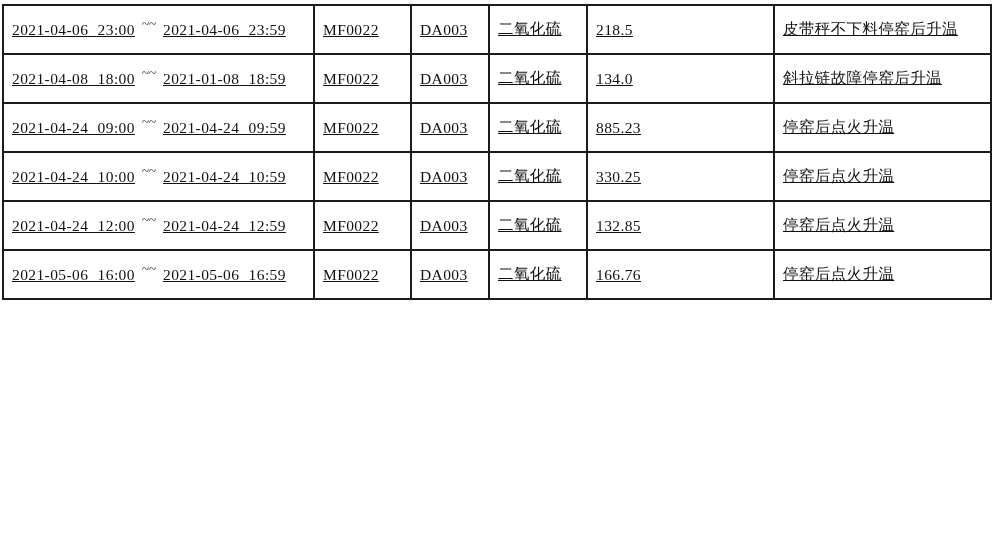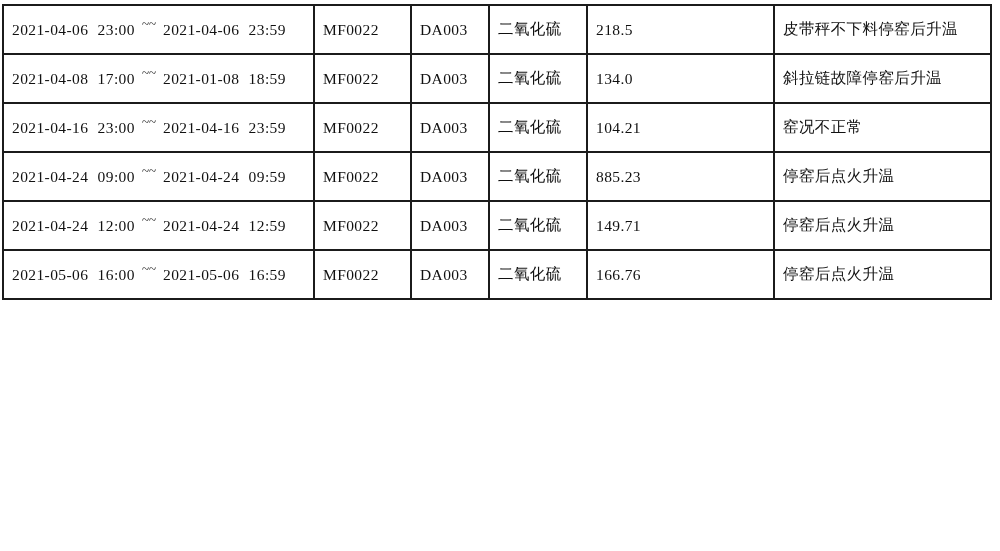--- a/index.html
+++ b/index.html
@@ -15,20 +15,21 @@
     width: 1000px;
     height: 551px;
     background: #ffffff;
   }
   table.records {
     border-collapse: collapse;
     table-layout: fixed;
     width: 988px;
     margin: 4px 0 0 2px;
     background: #a3a3a3;
+    text-decoration: underline;
   }
   table.records td {
     border: 2px solid #1b1b1b;
     height: 49px;
     padding: 2px 4px 2px 8px;
     font-size: 15.5px;
     letter-spacing: 0.4px;
     vertical-align: middle;
     white-space: nowrap;
     overflow: hidden;
@@ -67,49 +68,49 @@
     <tbody id="table-body">
         <tr>
     <td class="c-period"><span>2021-04-06 23:00</span><span class="tilde">~~</span><span>2021-04-06 23:59</span></td>
     <td>MF0022</td>
     <td>DA003</td>
     <td>二氧化硫</td>
     <td>218.5</td>
     <td>皮带秤不下料停窑后升温</td>
   </tr>
         <tr>
-    <td class="c-period"><span>2021-04-08 17:00</span><span class="tilde">~~</span><span>2021-01-08 18:59</span></td>
+    <td class="c-period"><span>2021-04-08 18:00</span><span class="tilde">~~</span><span>2021-01-08 18:59</span></td>
     <td>MF0022</td>
     <td>DA003</td>
     <td>二氧化硫</td>
     <td>134.0</td>
     <td>斜拉链故障停窑后升温</td>
-  </tr>
-        <tr>
-    <td class="c-period"><span>2021-04-16 23:00</span><span class="tilde">~~</span><span>2021-04-16 23:59</span></td>
-    <td>MF0022</td>
-    <td>DA003</td>
-    <td>二氧化硫</td>
-    <td>104.21</td>
-    <td>窑况不正常</td>
   </tr>
         <tr>
     <td class="c-period"><span>2021-04-24 09:00</span><span class="tilde">~~</span><span>2021-04-24 09:59</span></td>
     <td>MF0022</td>
     <td>DA003</td>
     <td>二氧化硫</td>
     <td>885.23</td>
     <td>停窑后点火升温</td>
   </tr>
         <tr>
+    <td class="c-period"><span>2021-04-24 10:00</span><span class="tilde">~~</span><span>2021-04-24 10:59</span></td>
+    <td>MF0022</td>
+    <td>DA003</td>
+    <td>二氧化硫</td>
+    <td>330.25</td>
+    <td>停窑后点火升温</td>
+  </tr>
+        <tr>
     <td class="c-period"><span>2021-04-24 12:00</span><span class="tilde">~~</span><span>2021-04-24 12:59</span></td>
     <td>MF0022</td>
     <td>DA003</td>
     <td>二氧化硫</td>
-    <td>149.71</td>
+    <td>132.85</td>
     <td>停窑后点火升温</td>
   </tr>
         <tr>
     <td class="c-period"><span>2021-05-06 16:00</span><span class="tilde">~~</span><span>2021-05-06 16:59</span></td>
     <td>MF0022</td>
     <td>DA003</td>
     <td>二氧化硫</td>
     <td>166.76</td>
     <td>停窑后点火升温</td>
   </tr>

